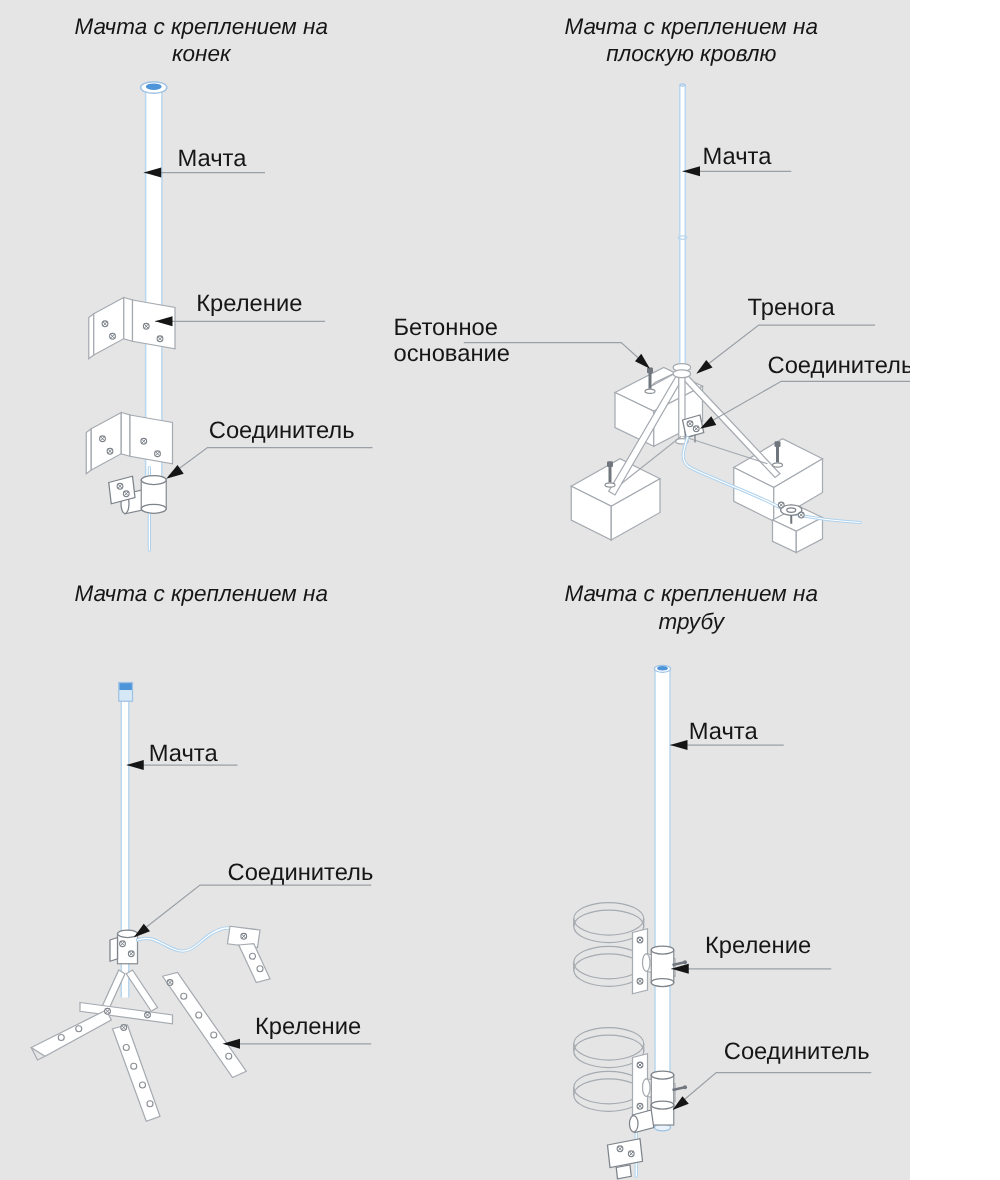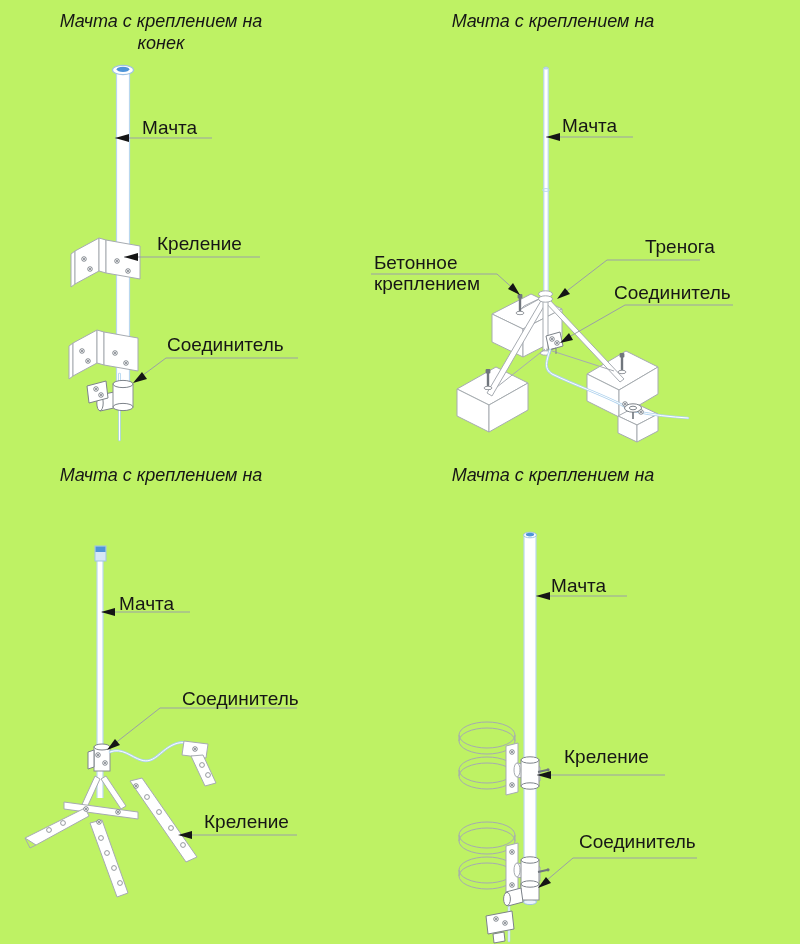--- a/index.html
+++ b/index.html
@@ -1,16 +1,16 @@
 <!DOCTYPE html>
 <html><head>
 <meta charset="utf-8">
 <style>
   html,body{margin:0;padding:0;background:#ffffff;}
-  .canvas{position:relative;width:800px;height:944px;background:#bef264;overflow:hidden;
+  .canvas{position:relative;width:728px;height:944px;background:#e5e5e5;overflow:hidden;
           font-family:"Liberation Sans",sans-serif;}
   .canvas svg{position:absolute;left:0;top:0;}
   .title{position:absolute;transform:translateX(-50%);text-align:center;font-style:italic;
          font-size:18px;line-height:22px;color:#161616;white-space:nowrap;}
   .lbl{position:absolute;font-size:19px;line-height:21px;color:#161616;white-space:nowrap;}
   .lbl.right{text-align:left;}
   
   .s1{fill:none;stroke:#a6abb1;stroke-width:1;}
   .s1b{fill:none;stroke:#b9d7ee;stroke-width:1;}
   .s1d{fill:none;stroke:#7d838a;stroke-width:1;}
@@ -302,38 +302,40 @@
       </g>
     </g>
   </svg>
 
   <div class="title" style="left:161px;top:10px">
     <div>Мачта с креплением на</div>
     <div>конек</div>
   </div>
   <div class="title" style="left:553px;top:10px">
     <div>Мачта с креплением на</div>
+    <div>плоскую кровлю</div>
   </div>
   <div class="title" style="left:161px;top:464px">
     <div>Мачта с креплением на</div>
   </div>
   <div class="title" style="left:553px;top:464px">
     <div>Мачта с креплением на</div>
+    <div>трубу</div>
   </div>
 
   <div class="lbl" style="left:142px;top:117px">Мачта</div>
   <div class="lbl" style="left:157px;top:233px">Креление</div>
   <div class="lbl" style="left:167px;top:334px">Соединитель</div>
 
   <div class="lbl" style="left:562px;top:115px">Мачта</div>
   <div class="lbl right" style="right:320px;top:252px">
     <div>Бетонное</div>
-    <div>креплением</div>
-  </div>
-  <div class="lbl" style="left:645px;top:236px">Тренога</div>
+    <div>основание</div>
+  </div>
+  <div class="lbl" style="left:598px;top:236px">Тренога</div>
   <div class="lbl" style="left:614px;top:282px">Соединитель</div>
 
   <div class="lbl" style="left:119px;top:593px">Мачта</div>
   <div class="lbl" style="left:182px;top:688px">Соединитель</div>
   <div class="lbl" style="left:204px;top:811px">Креление</div>
 
   <div class="lbl" style="left:551px;top:575px">Мачта</div>
   <div class="lbl" style="left:564px;top:746px">Креление</div>
   <div class="lbl" style="left:579px;top:831px">Соединитель</div>
 

